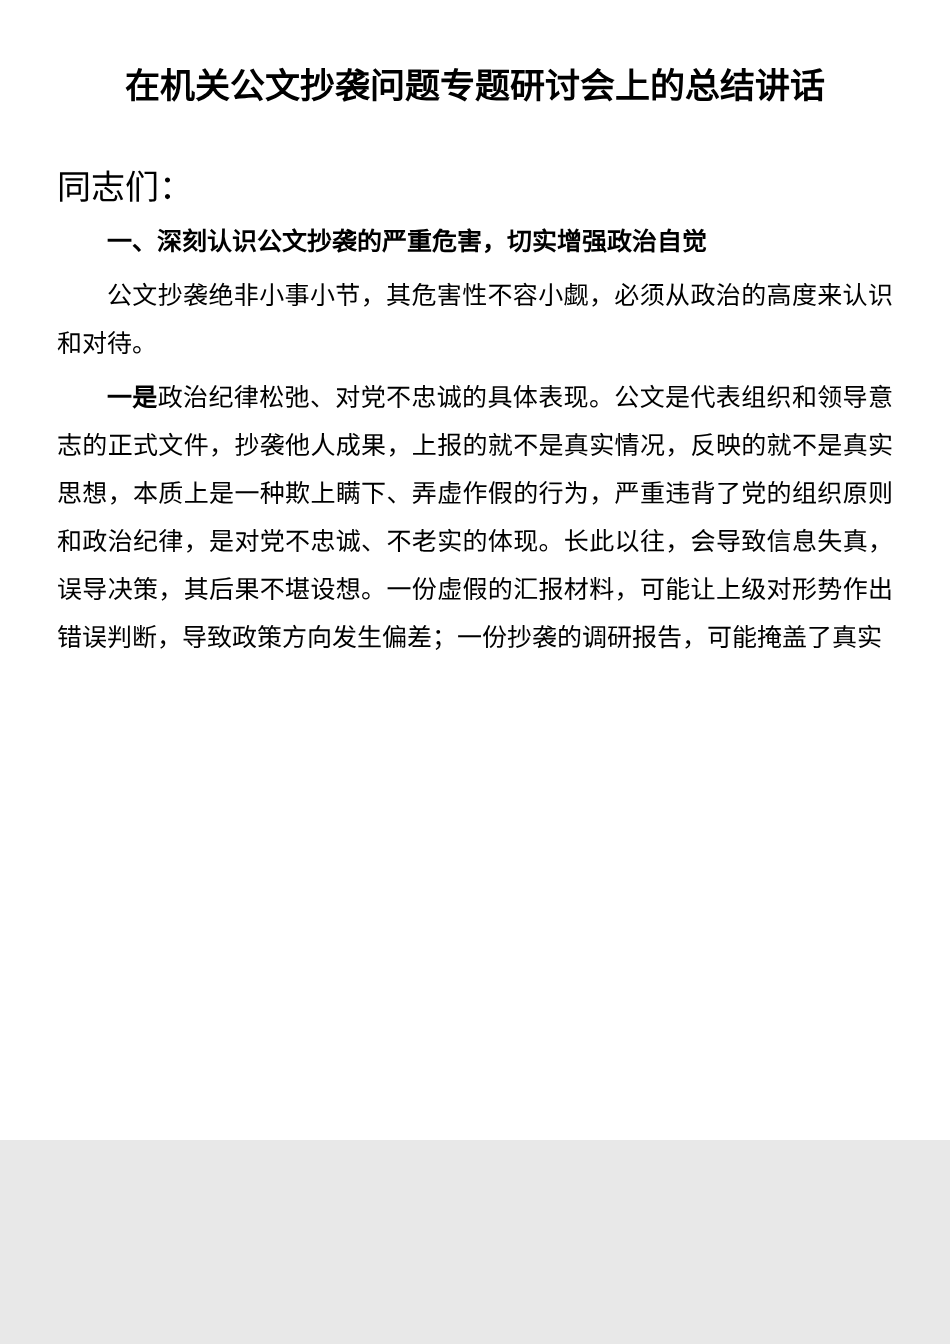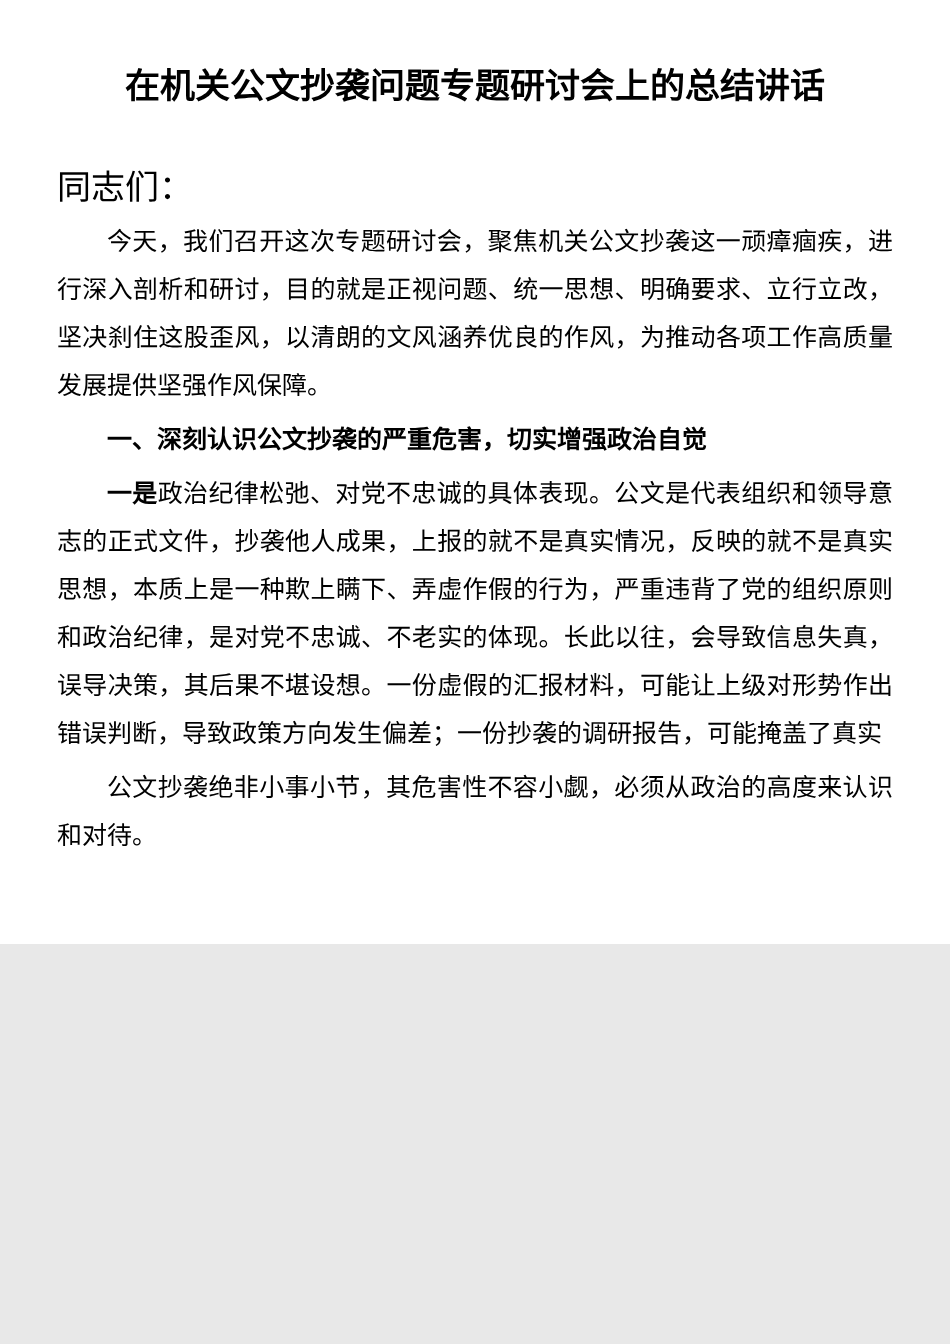--- a/index.html
+++ b/index.html
@@ -1,20 +1,20 @@
 <!DOCTYPE html>
 <html lang="zh-CN"><head>
 <meta charset="utf-8">
 <style>
   * { margin: 0; padding: 0; box-sizing: border-box; }
   html, body { background: #e8e8e8; }
   .page {
     position: relative;
     width: 950px;
-    height: 944px;
+    height: 1140px;
     margin: 0 auto;
     background: #ffffff;
     color: #000000;
     padding: 54px 57px 0 57px;
     overflow: hidden;
     font-family: "Liberation Sans", sans-serif;
   }
   .doc-title {
     font-size: 35px;
     font-weight: bold;
@@ -53,22 +53,21 @@
 </style>
 </head>
 <body>
 
 <div class="page">
 
   <h1 class="doc-title">在机关公文抄袭问题专题研讨会上的总结讲话</h1>
 
   <p class="salutation">同志们：</p>
 
-  <p class="body-para">今天，我们召开这次专题研讨会，聚焦机关公文抄袭这一顽瘴痼疾，进行深入剖析和研讨，目的就是正视问题、统一思想、明确要求、立行立改，坚决刹住这股歪风，以清朗的文风涵养优良的作风，为推动各项工作高质量发展提供坚强作风保障。</p>
 
 
   <h2 class="section-heading">一、深刻认识公文抄袭的严重危害，切实增强政治自觉</h2>
 
+  <p class="body-para">公文抄袭绝非小事小节，其危害性不容小觑，必须从政治的高度来认识和对待。</p>
+
   <p class="body-para"><span class="lead-bold">一是</span><span>政治纪律松弛、对党不忠诚的具体表现。公文是代表组织和领导意志的正式文件，抄袭他人成果，上报的就不是真实情况，反映的就不是真实思想，本质上是一种欺上瞒下、弄虚作假的行为，严重违背了党的组织原则和政治纪律，是对党不忠诚、不老实的体现。长此以往，会导致信息失真，误导决策，其后果不堪设想。一份虚假的汇报材料，可能让上级对形势作出错误判断，导致政策方向发生偏差；一份抄袭的调研报告，可能掩盖了真实</span></p>
-
-  <p class="body-para">公文抄袭绝非小事小节，其危害性不容小觑，必须从政治的高度来认识和对待。</p>
 
 </div>
 
 </body></html>

